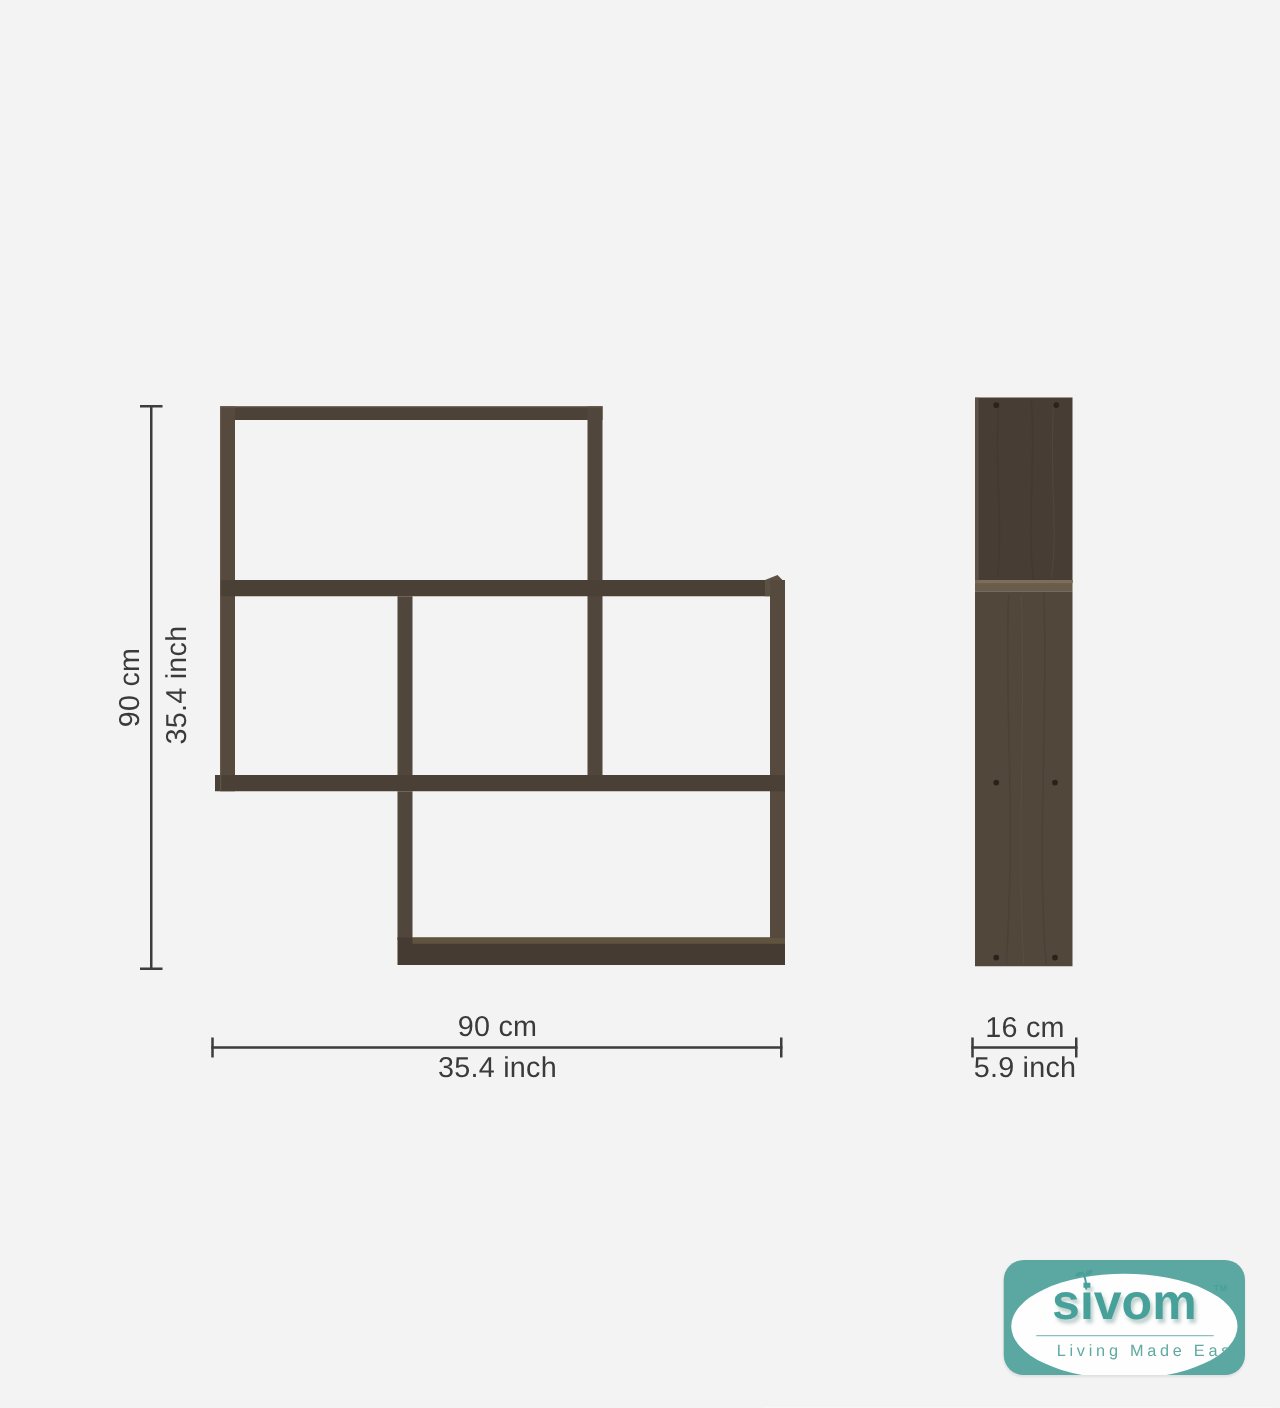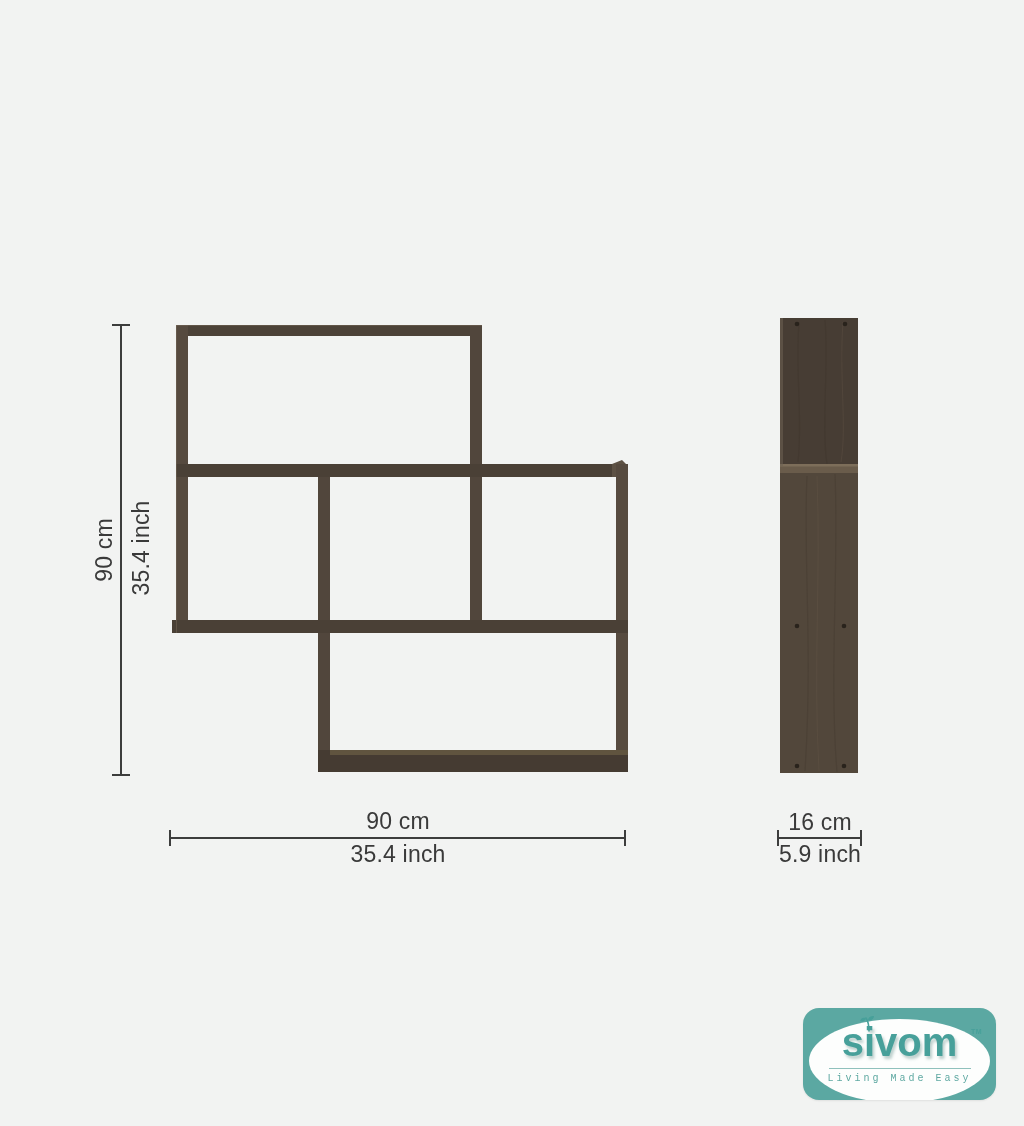--- a/index.html
+++ b/index.html
@@ -39,22 +39,22 @@
   .logo-ellipse{position:absolute;left:6px;top:11px;width:181px;height:84px;
         background:#fdfefd;border-radius:50%;}
   .brand-name{position:absolute;left:0;right:0;top:14px;text-align:center;
         font-size:40px;font-weight:700;color:var(--brand-text);letter-spacing:0px;
         text-shadow:2px 3px 3px rgba(70,120,115,.35);line-height:1;}
   .brand-tm{position:absolute;left:168px;top:20px;font-size:7px;font-weight:700;
         color:var(--brand-text);letter-spacing:.5px;}
   .leaf{position:absolute;left:56px;top:5px;width:20px;height:20px;}
   .brand-divider{position:absolute;left:50%;top:60px;width:142px;height:1px;
         transform:translateX(-50%);background:#8fc1bc;}
-  .brand-tagline{position:absolute;left:0;right:0;top:65px;text-align:center;
-        font-size:10px;font-weight:500;color:#5fa9a2;letter-spacing:3px;font-family:Liberation Mono, monospace;}
+  .brand-tagline{position:absolute;left:0;right:0;top:65px;text-align:right;
+        font-size:13px;font-weight:500;color:#5fa9a2;letter-spacing:3px;}
 </style>
 </head>
 <body>
 
 <div class="canvas">
 
   <svg style="left:170px;top:320px;" width="462" height="456" viewBox="0 0 462 456">
 
     <rect class="m-topbar" x="6" y="5" width="306" height="11"></rect>
     <rect class="m-leftbar" x="6" y="5" width="12" height="308"></rect>

